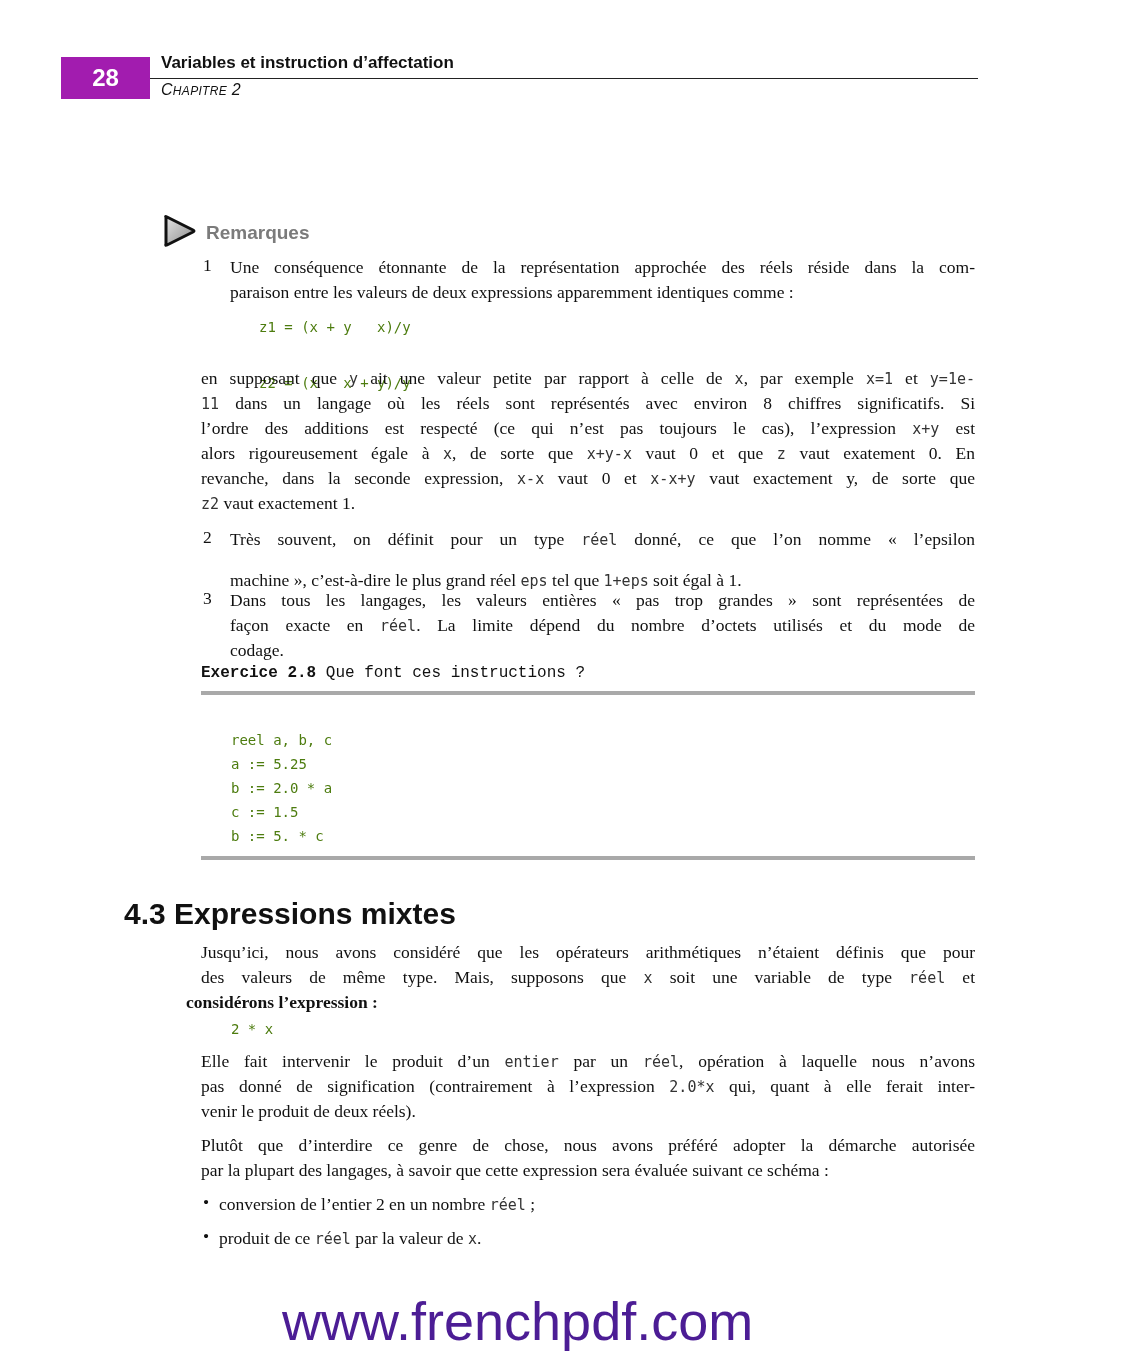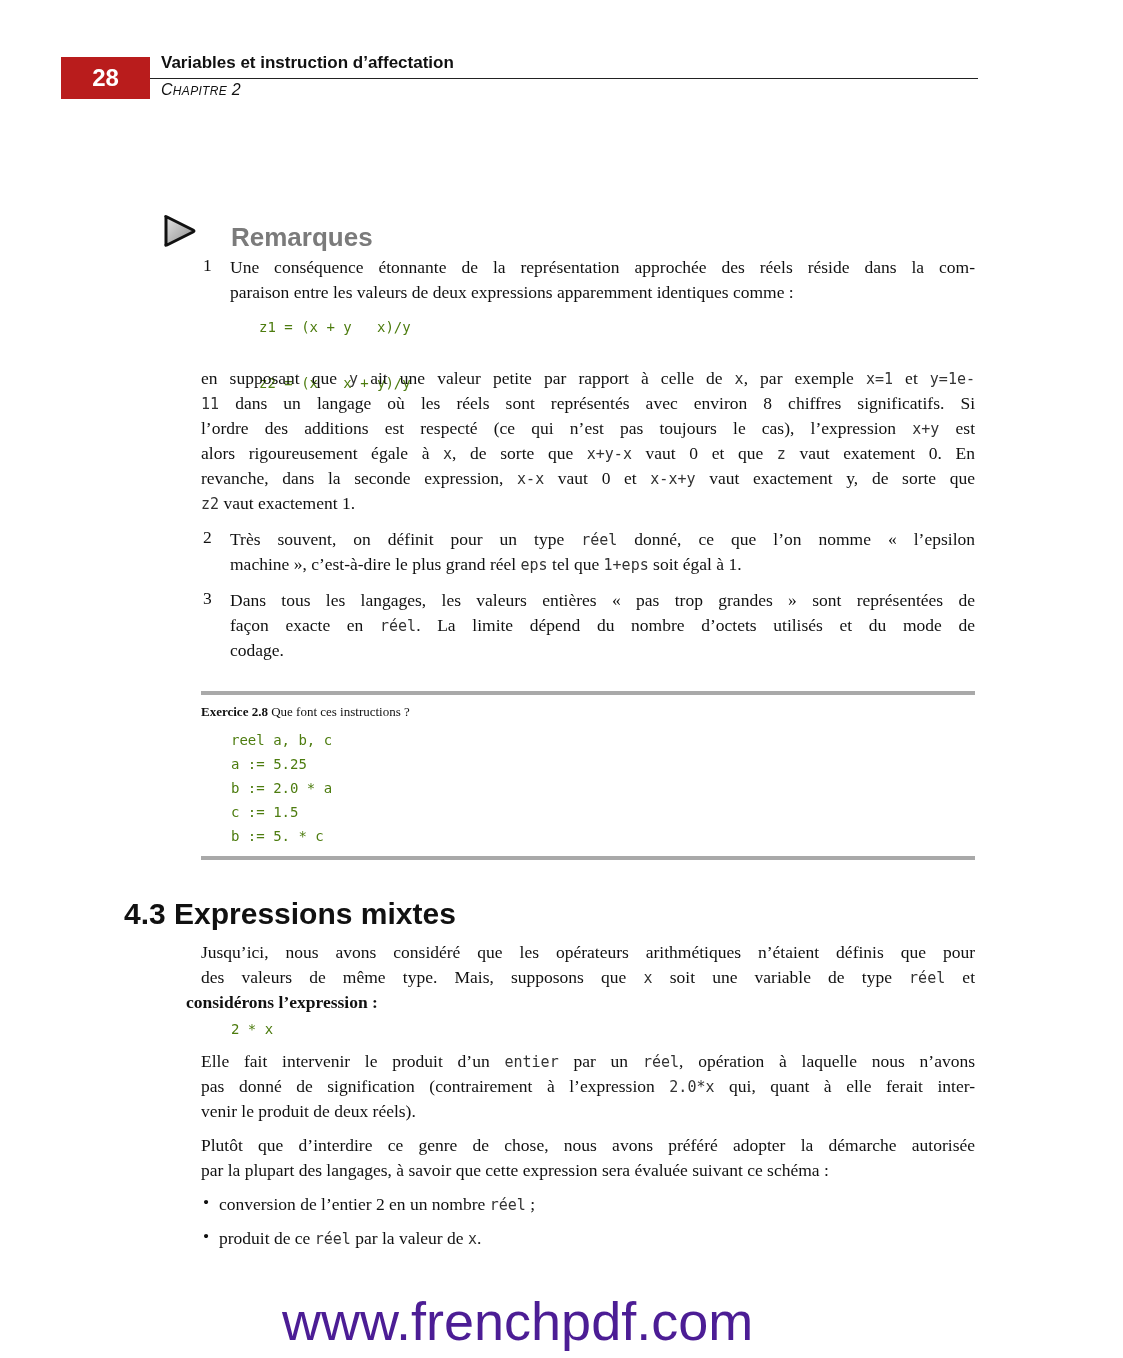--- a/index.html
+++ b/index.html
@@ -1,37 +1,37 @@
 <!DOCTYPE html>
 <html><head>
 <meta charset="utf-8">
 <style>
   html, body { margin:0; padding:0; background:#fff; }
   body { width:1123px; height:1358px; position:relative; overflow:hidden;
          font-family:"Liberation Serif", serif; color:#111; }
   .abs { position:absolute; white-space:nowrap; }
-  .pagenum { left:61px; top:57px; width:89px; height:42px; background:#b91c1c;
+  .pagenum { left:61px; top:57px; width:89px; height:42px; background:#a21caf;
              color:#fff; font-family:"Liberation Sans", sans-serif; font-weight:bold;
              font-size:24px; display:flex; align-items:center; justify-content:center; }
   .chap-title { left:161px; top:53px; font-family:"Liberation Sans", sans-serif;
                 font-weight:bold; font-size:17px; }
   .header-rule { left:150px; top:78px; width:828px; height:1px; background:#222; }
   .chap-sub { left:161px; top:81px; font-family:"Liberation Sans", sans-serif;
               font-style:italic; font-size:16px; letter-spacing:0.3px; }
   .chap-sub .sc { font-size:12px; }
   .rem-icon { left:162px; top:214px; width:34px; height:34px; }
   .rem-title { left:206px; top:222px; font-family:"Liberation Sans", sans-serif;
-               font-weight:bold; font-size:26px; color:#7b7b7b;margin-left:25px; }
+               font-weight:bold; font-size:19px; color:#7b7b7b; }
   .body-line { font-size:17.5px; line-height:25px; }
   .justify { display:block; text-align:justify; text-align-last:justify; white-space:normal; }
   .mono { font-family:"DejaVu Sans Mono", monospace; font-size:15px; color:#333; }
   .mono-sm { font-family:"DejaVu Sans Mono", monospace; font-size:14px; color:#4d7c0f; }
   .num { font-size:17.5px; }
   .ex-rule { left:201px; width:774px; height:4px; background:#a9a9a9; }
-  .ex-head { left:201px; top:704px; font-family:Liberation Serif, serif; font-size:13px; }
+  .ex-head { left:201px; top:664px; font-family:Liberation Mono, monospace; font-size:16px; }
   .ex-head b { font-weight:bold; }
   .section { left:124px; top:897px; font-family:"Liberation Sans", sans-serif;
              font-weight:bold; font-size:30px; }
   .watermark { left:282px; top:1290px; font-family:"Liberation Sans", sans-serif;
                font-size:54px; color:#4c1d95; }
   .bullet { font-size:17.5px; }
 </style>
 </head>
 <body>
 
@@ -58,21 +58,21 @@
     <div class="abs mono-sm" style="left: 259px; top: 319px; white-space: pre;">z1 = (x + y   x)/y</div>
     <div class="abs mono-sm" style="left: 259px; top: 343px; white-space: pre; margin-top: 32px;">z2 = (x   x + y)/y</div>
     <div class="abs body-line justify" style="left: 201px; top: 366px; width: 774px;"><span>en supposant que </span><span class="mono">y</span><span> ait une valeur petite par rapport à celle de </span><span class="mono">x</span><span>, par exemple </span><span class="mono">x=1</span><span> et </span><span class="mono">y=1e-</span></div>
     <div class="abs body-line justify" style="left: 201px; top: 391px; width: 774px;"><span class="mono">11</span><span> dans un langage où les réels sont représentés avec environ 8 chiffres significatifs. Si</span></div>
     <div class="abs body-line justify" style="left: 201px; top: 416px; width: 774px;"><span>l’ordre des additions est respecté (ce qui n’est pas toujours le cas), l’expression </span><span class="mono">x+y</span><span> est</span></div>
     <div class="abs body-line justify" style="left: 201px; top: 441px; width: 774px;"><span>alors rigoureusement égale à </span><span class="mono">x</span><span>, de sorte que </span><span class="mono">x+y-x</span><span> vaut 0 et que </span><span class="mono">z</span><span> vaut exatement 0. En</span></div>
     <div class="abs body-line justify" style="left: 201px; top: 466px; width: 774px;"><span>revanche, dans la seconde expression, </span><span class="mono">x-x</span><span> vaut 0 et </span><span class="mono">x-x+y</span><span> vaut exactement y, de sorte que</span></div>
     <div class="abs body-line" style="left: 201px; top: 491px;"><span class="mono">z2</span><span> vaut exactement 1.</span></div>
     <div class="abs num" style="left: 203px; top: 527px;">2</div>
     <div class="abs body-line justify" style="left: 230px; top: 527px; width: 745px;"><span>Très souvent, on définit pour un type </span><span class="mono">réel</span><span> donné, ce que l’on nomme « l’epsilon</span></div>
-    <div class="abs body-line" style="left: 230px; top: 552px; text-align: center;"><span>machine », c’est-à-dire le plus grand réel </span><span class="mono">eps</span><span> tel que </span><span class="mono">1+eps</span><span> soit égal à 1.</span></div>
+    <div class="abs body-line" style="left: 230px; top: 568px; text-align: center;"><span>machine », c’est-à-dire le plus grand réel </span><span class="mono">eps</span><span> tel que </span><span class="mono">1+eps</span><span> soit égal à 1.</span></div>
     <div class="abs num" style="left: 203px; top: 588px;">3</div>
     <div class="abs body-line justify" style="left: 230px; top: 588px; width: 745px;"><span>Dans tous les langages, les valeurs entières « pas trop grandes » sont représentées de</span></div>
     <div class="abs body-line justify" style="left: 230px; top: 613px; width: 745px;"><span>façon exacte en </span><span class="mono">réel</span><span>. La limite dépend du nombre d’octets utilisés et du mode de</span></div>
     <div class="abs body-line" style="left: 230px; top: 638px;"><span>codage.</span></div>
   </div>
 
 <div class="abs ex-rule" style="top:691px"></div>
 <div class="abs ex-head"><b>Exercice 2.8</b><span> Que font ces instructions ?</span></div>
 <div id="ex-code">
     <div class="abs mono-sm" style="left: 231px; top: 732px; white-space: pre;">reel a, b, c</div>

